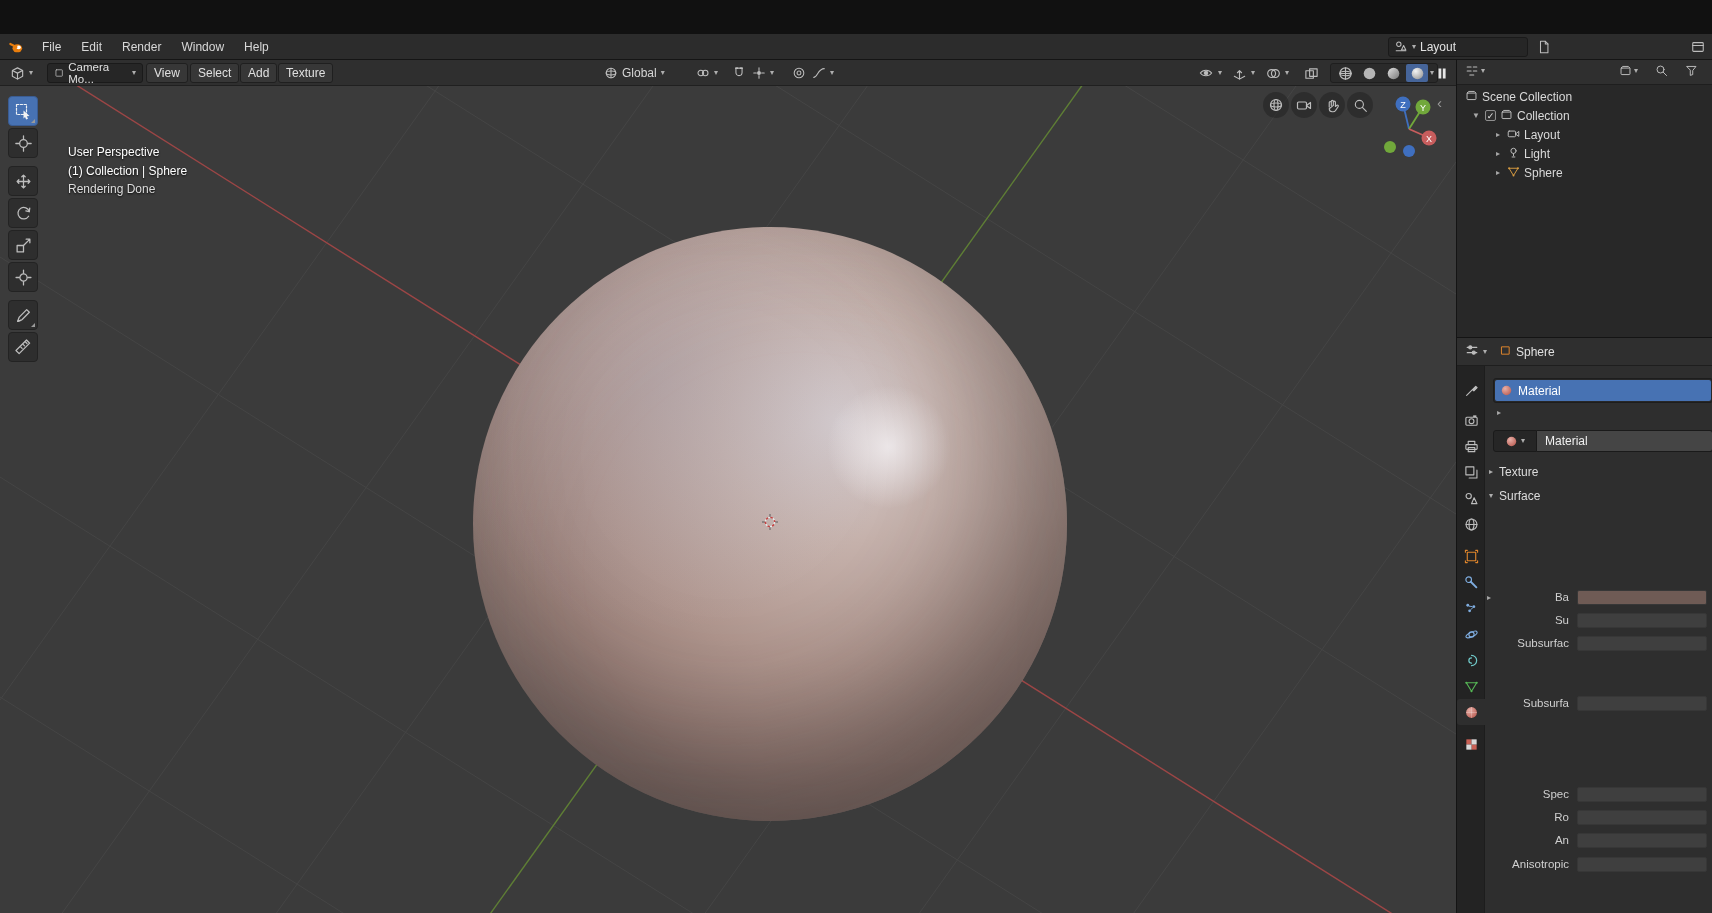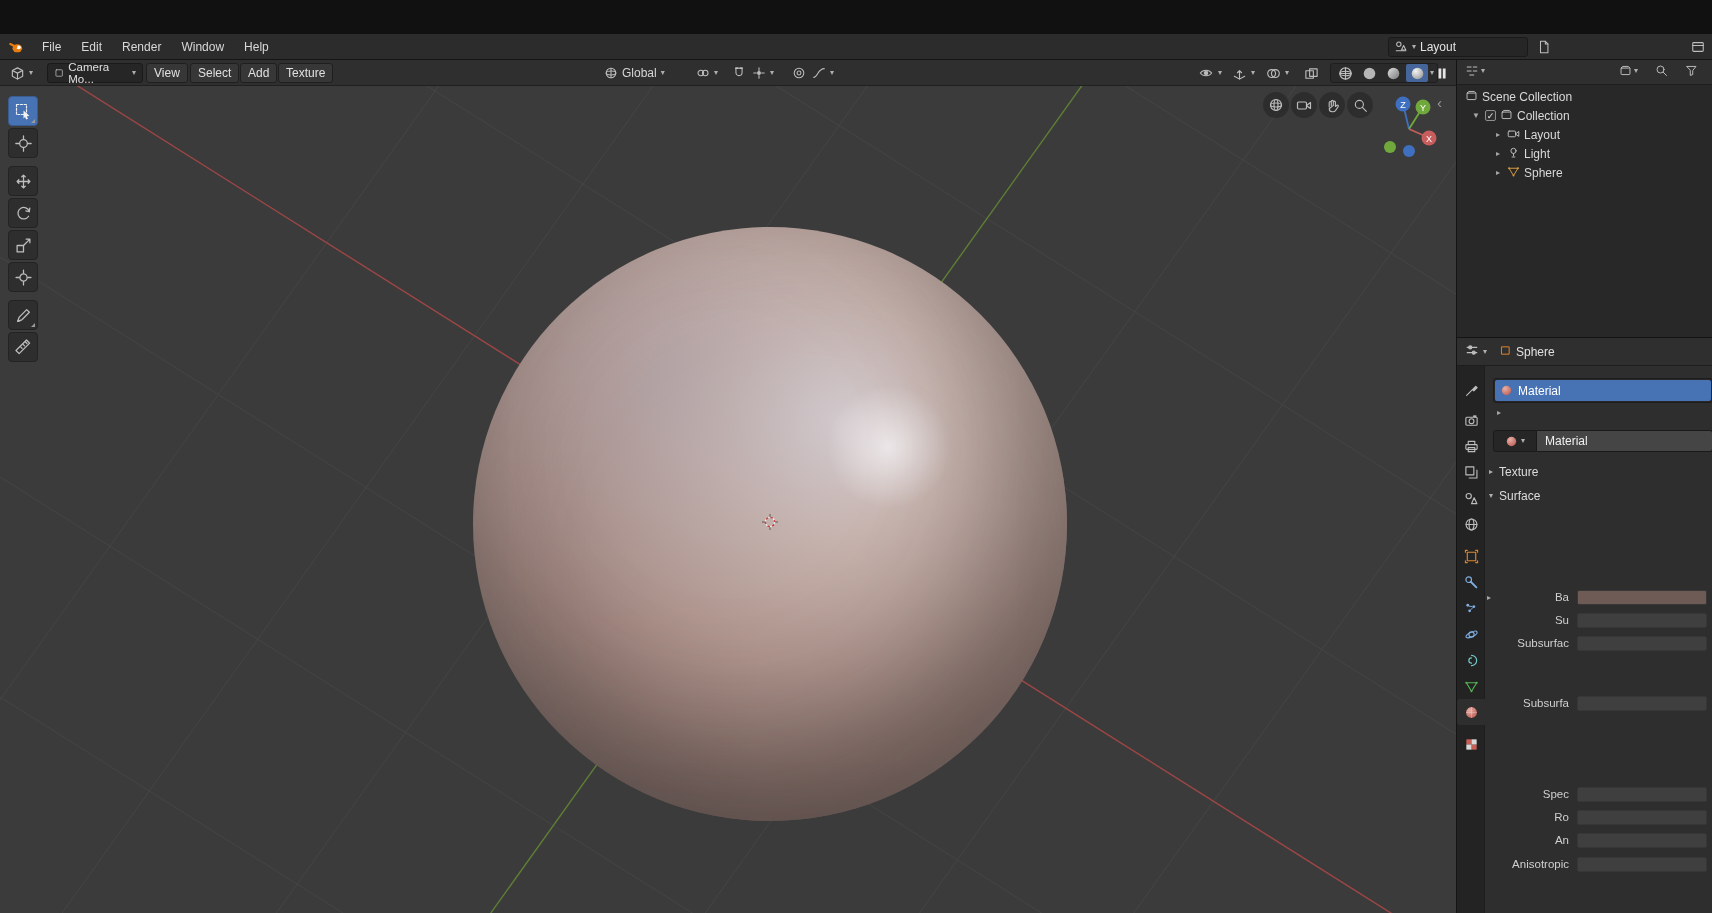--- a/index.html
+++ b/index.html
@@ -296,20 +296,25 @@
     </svg>
 
     <div class="sphere"></div>
 
     <svg class="cursor3d" width="16" height="16" viewBox="0 0 16 16">
       <path d="M8 0 V4 M8 12 V16 M0 8 H4 M12 8 H16" stroke="#5a5a5a" stroke-width="1"></path>
       <circle cx="8" cy="8" r="4.6" fill="none" stroke="#e8e8e8" stroke-width="1.4" stroke-dasharray="2.4 2.4"></circle>
       <circle cx="8" cy="8" r="4.6" fill="none" stroke="#c84040" stroke-width="1.4" stroke-dasharray="2.4 2.4" stroke-dashoffset="2.4"></circle>
     </svg>
 
+    <div class="vp-overlay">
+      <div>User Perspective</div>
+      <div>(1) Collection | Sphere</div>
+      <div class="dim">Rendering Done</div>
+    </div>
 
     <div class="tools">
       <div class="toolbtn active sub">
         <svg width="17" height="17" viewBox="0 0 17 17">
             <rect class="icw" x="1.5" y="1.5" width="10" height="10" stroke-dasharray="2.2 1.6"></rect>
             <path d="M8.5 7.5 L14.5 13 L11.8 13.2 L13 15.8 L11.2 16.5 L10 13.9 L8.5 15.6 Z" fill="#f2f2f2"></path>
           </svg>
       </div>
       <div class="toolbtn">
         <svg class="ic" width="17" height="17" viewBox="0 0 16 16">

